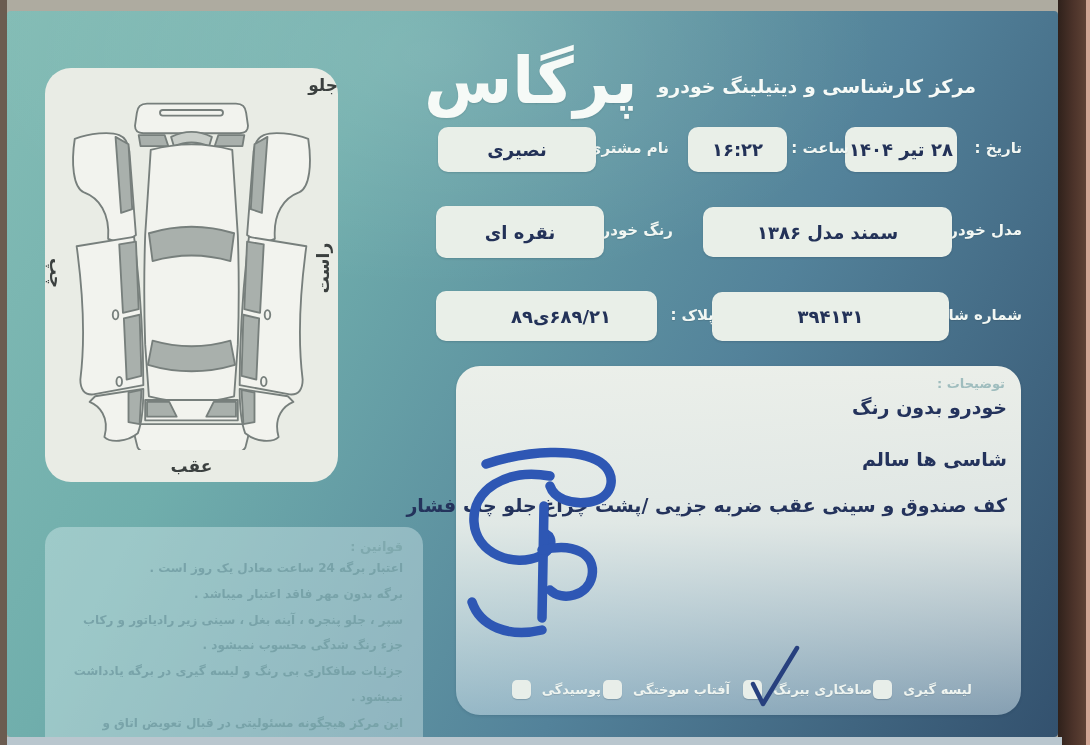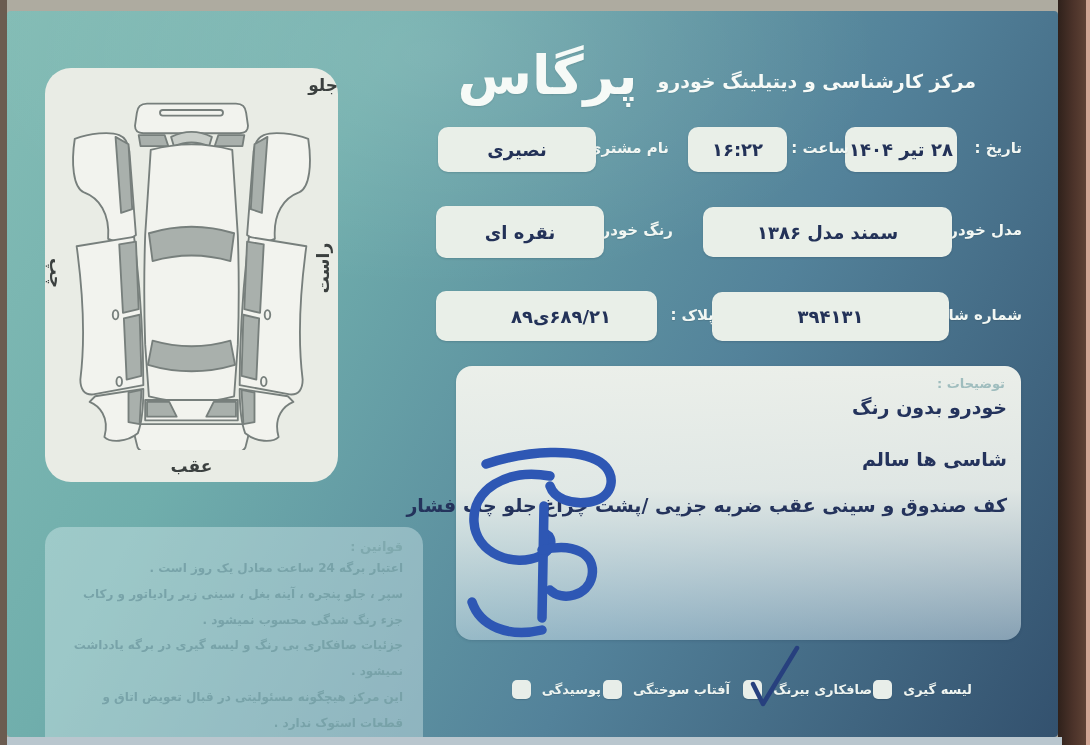--- a/index.html
+++ b/index.html
@@ -21,21 +21,21 @@
     border-radius:4px;
     background:
       radial-gradient(ellipse 700px 360px at 40% 6%, rgba(255,255,255,0.12), rgba(255,255,255,0) 65%),
       linear-gradient(118deg, #83bcb5 0%, #70aeac 28%, #53829a 64%, #33516e 100%);
   }
   
   .header { position:absolute; top:36px; right:82px; display:flex; direction:rtl;
             align-items:center; gap:20px; color:#f6faf7; }
   .title-small { font-size:19px; font-weight:bold; letter-spacing:0.5px; padding-top:14px;
                  text-shadow:0 1px 1px rgba(0,0,0,0.08); }
-  .title-big   { font-size:54px; font-weight:bold; line-height:1; transform:translateY(2px);
+  .title-big   { font-size:64px; font-weight:bold; line-height:1; transform:translateY(2px);
                  text-shadow:0 1px 2px rgba(0,0,0,0.10); }
   
   .flabel { position:absolute; direction:rtl; white-space:nowrap; color:#f2f7f3;
             font-size:15px; font-weight:bold; text-shadow:0 1px 1px rgba(0,0,0,0.10); }
   .fbox   { position:absolute; background:#e9efe8; border-radius:10px;
             display:flex; align-items:center; justify-content:center;
             color:#233258; font-weight:bold; font-size:18px; direction:rtl;
             box-shadow:0 1px 2px rgba(20,40,60,0.18); }
   .plate-visual { direction:ltr; unicode-bidi:bidi-override; }
   
@@ -48,22 +48,22 @@
   .diag-left  { left:-4px;  top:195px; transform:rotate(90deg); }
   .car-svg { position:absolute; left:10px; top:30px; width:273px; height:352px; }
   
   .rules { position:absolute; left:38px; top:516px; width:378px; height:257px;
            border-radius:18px; background:rgba(218,237,238,0.42);
            padding:12px 20px 10px 16px; direction:rtl; text-align:right;
            color:#76a1a7; overflow:hidden; }
   .rules-title { font-size:13px; font-weight:bold; color:#7fa9ae; margin-bottom:2px; }
   .rules-line  { font-size:12px; font-weight:bold; line-height:2.15; opacity:0.92; }
   
-  .notes { position:absolute; left:456px; top:366px; width:565px; height:274px;
-           border-radius:16px;
+  .notes { position:absolute; left:456px; top:366px; width:565px; height:349px;
+           border-radius:24px;
            background:linear-gradient(180deg, rgba(238,241,235,0.98) 0%,
                        rgba(233,238,234,0.94) 45%, rgba(206,226,236,0.52) 100%);
            box-shadow:0 1px 3px rgba(20,40,60,0.15); }
   .notes-title { position:absolute; top:10px; right:16px; font-size:13px; font-weight:bold;
                  color:#9fbdbe; direction:rtl; }
   .note-line { position:absolute; right:14px; direction:rtl; white-space:nowrap;
                color:#24335c; font-weight:bold; font-size:19px; }
   .note-1 { top:30px;margin-left:21px; } .note-2 { top:82px;text-align:right; } .note-3 { top:128px; }
   .signature { position:absolute; left:2px; top:76px; width:185px; height:220px; }
   
@@ -125,20 +125,21 @@
           </g>
 
           <use href="#sideL" transform="translate(280,0) scale(-1,1)"></use>
         </g>
       </svg>
     </div>
 
     <div class="rules">
       <div class="rules-title">قوانین :</div>
       <div class="rules-line">اعتبار برگه 24 ساعت معادل یک روز است .</div>
+      <div class="rules-line">برگه بدون مهر فاقد اعتبار میباشد .</div>
       <div class="rules-line">سپر ، جلو پنجره ، آینه بغل ، سینی زیر رادیاتور و رکاب جزء رنگ شدگی محسوب نمیشود .</div>
       <div class="rules-line">جزئیات صافکاری بی رنگ و لیسه گیری در برگه یادداشت نمیشود .</div>
       <div class="rules-line">این مرکز هیچگونه مسئولیتی در قبال تعویض اتاق و قطعات استوک ندارد .</div>
 
     </div>
 
   </div>
 
   <div class="flabel" style="top:139px; right:68px;">تاریخ :</div>
   <div class="fbox" style="left:845px; top:127px; width:112px; height:45px;">

